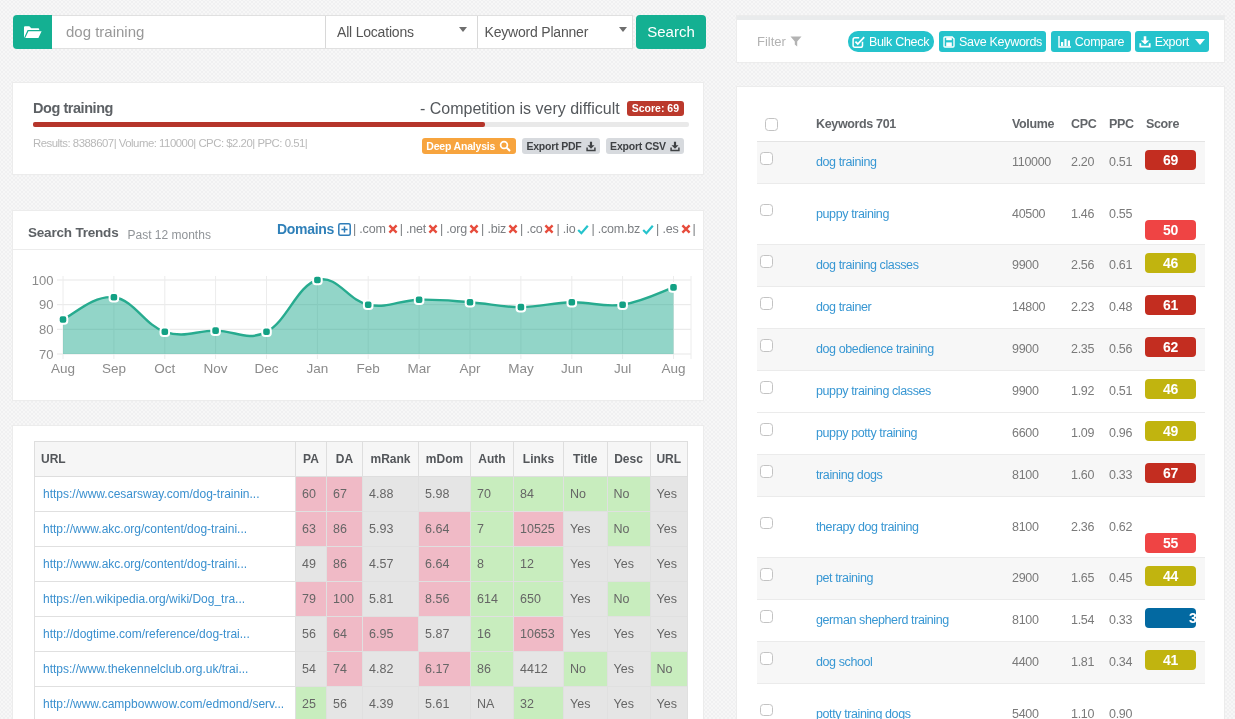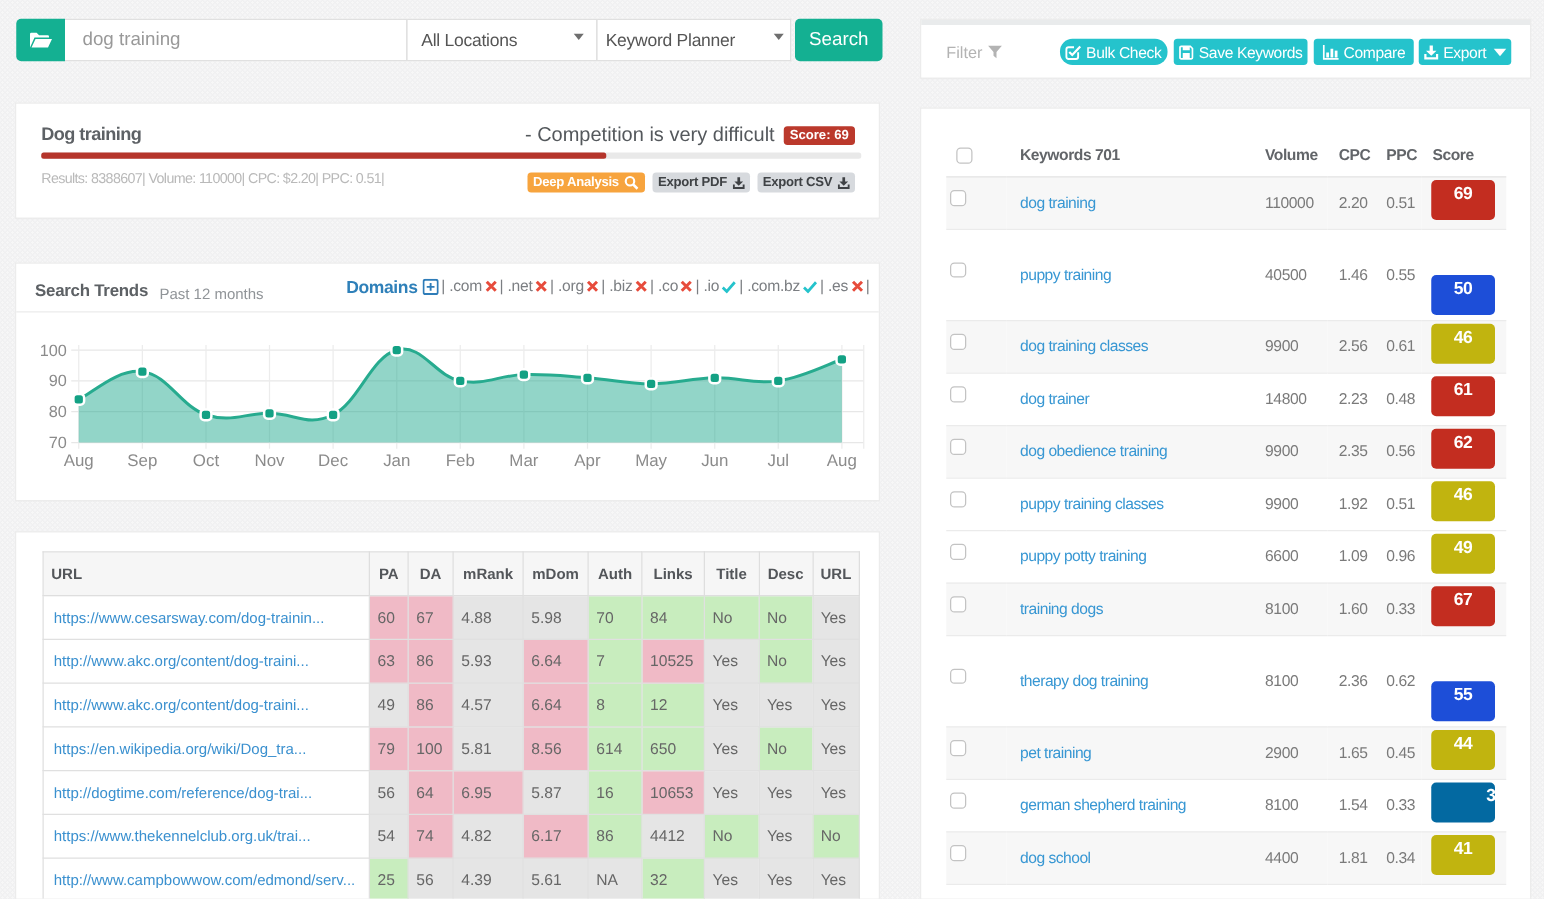--- a/index.html
+++ b/index.html
@@ -52,23 +52,23 @@
 .tealbtn { position:absolute; top:11.5px; height:21px; background:#25c3cc; border-radius:3px; color:#fff; font-size:12.5px; letter-spacing:-0.3px; display:flex; align-items:center; justify-content:center; gap:4px; white-space:nowrap; }
 
 #kwcard { left:737px; top:87px; width:487px; height:632px; overflow:hidden; }
 #kwtable { position:absolute; left:20px; top:16px; border-collapse:collapse; table-layout:fixed; width:448px; }
 #kwtable th { height:38px; padding-top:5px; font-size:12.5px; letter-spacing:-0.35px; font-weight:bold; color:#626569; text-align:left; border-bottom:1px solid #e4e4e4; vertical-align:middle; }
 #kwtable td { height:42px; font-size:12.5px; letter-spacing:-0.3px; color:#7a7a7a; text-align:left; border-bottom:1px solid #ebebeb; }
 #kwtable tr.odd td { background:#f7f7f7; }
 .kwlink { color:#3897d3; font-size:12.5px; letter-spacing:-0.4px; }
 .cb { width:12.5px; height:12.5px; border:1.5px solid #c3c3c3; border-radius:3.5px; background:#fff; }
 #kwtable td .cb { margin-bottom:7px; }
-.badge { margin-left:8px; margin-bottom:4px; width:51px; height:32px; border-radius:4px; color:#fff; font-size:14px; font-weight:bold; text-align:center; line-height:20px; }
+.badge { margin-left:8px; margin-bottom:4px; width:51px; height:20px; border-radius:4px; color:#fff; font-size:14px; font-weight:bold; text-align:center; line-height:20px; }
 .b-dred { background:#c32d20; }
-.b-sal { background:#1d4ed8;margin-top:36px; }
+.b-sal { background:#ef4444;margin-top:36px; }
 .b-oli { background:#c1b40f; }
 .b-grn { background:#0369a1;padding-left:44px; }
 </style>
 </head>
 <body>
 
 <div id="folderbtn">
 <svg width="19" height="15" viewBox="0 0 19 15">
       <path fill="#fff" d="M1,13 L1,2.2 Q1,1.2 2,1.2 L6.3,1.2 L8.3,3.2 L15.2,3.2 Q16.2,3.2 16.2,4.2 L16.2,5 L4.6,5 Z M2.2,13 L5.4,6.2 L18.6,6.2 L15.4,13 Z"></path>
     </svg>

